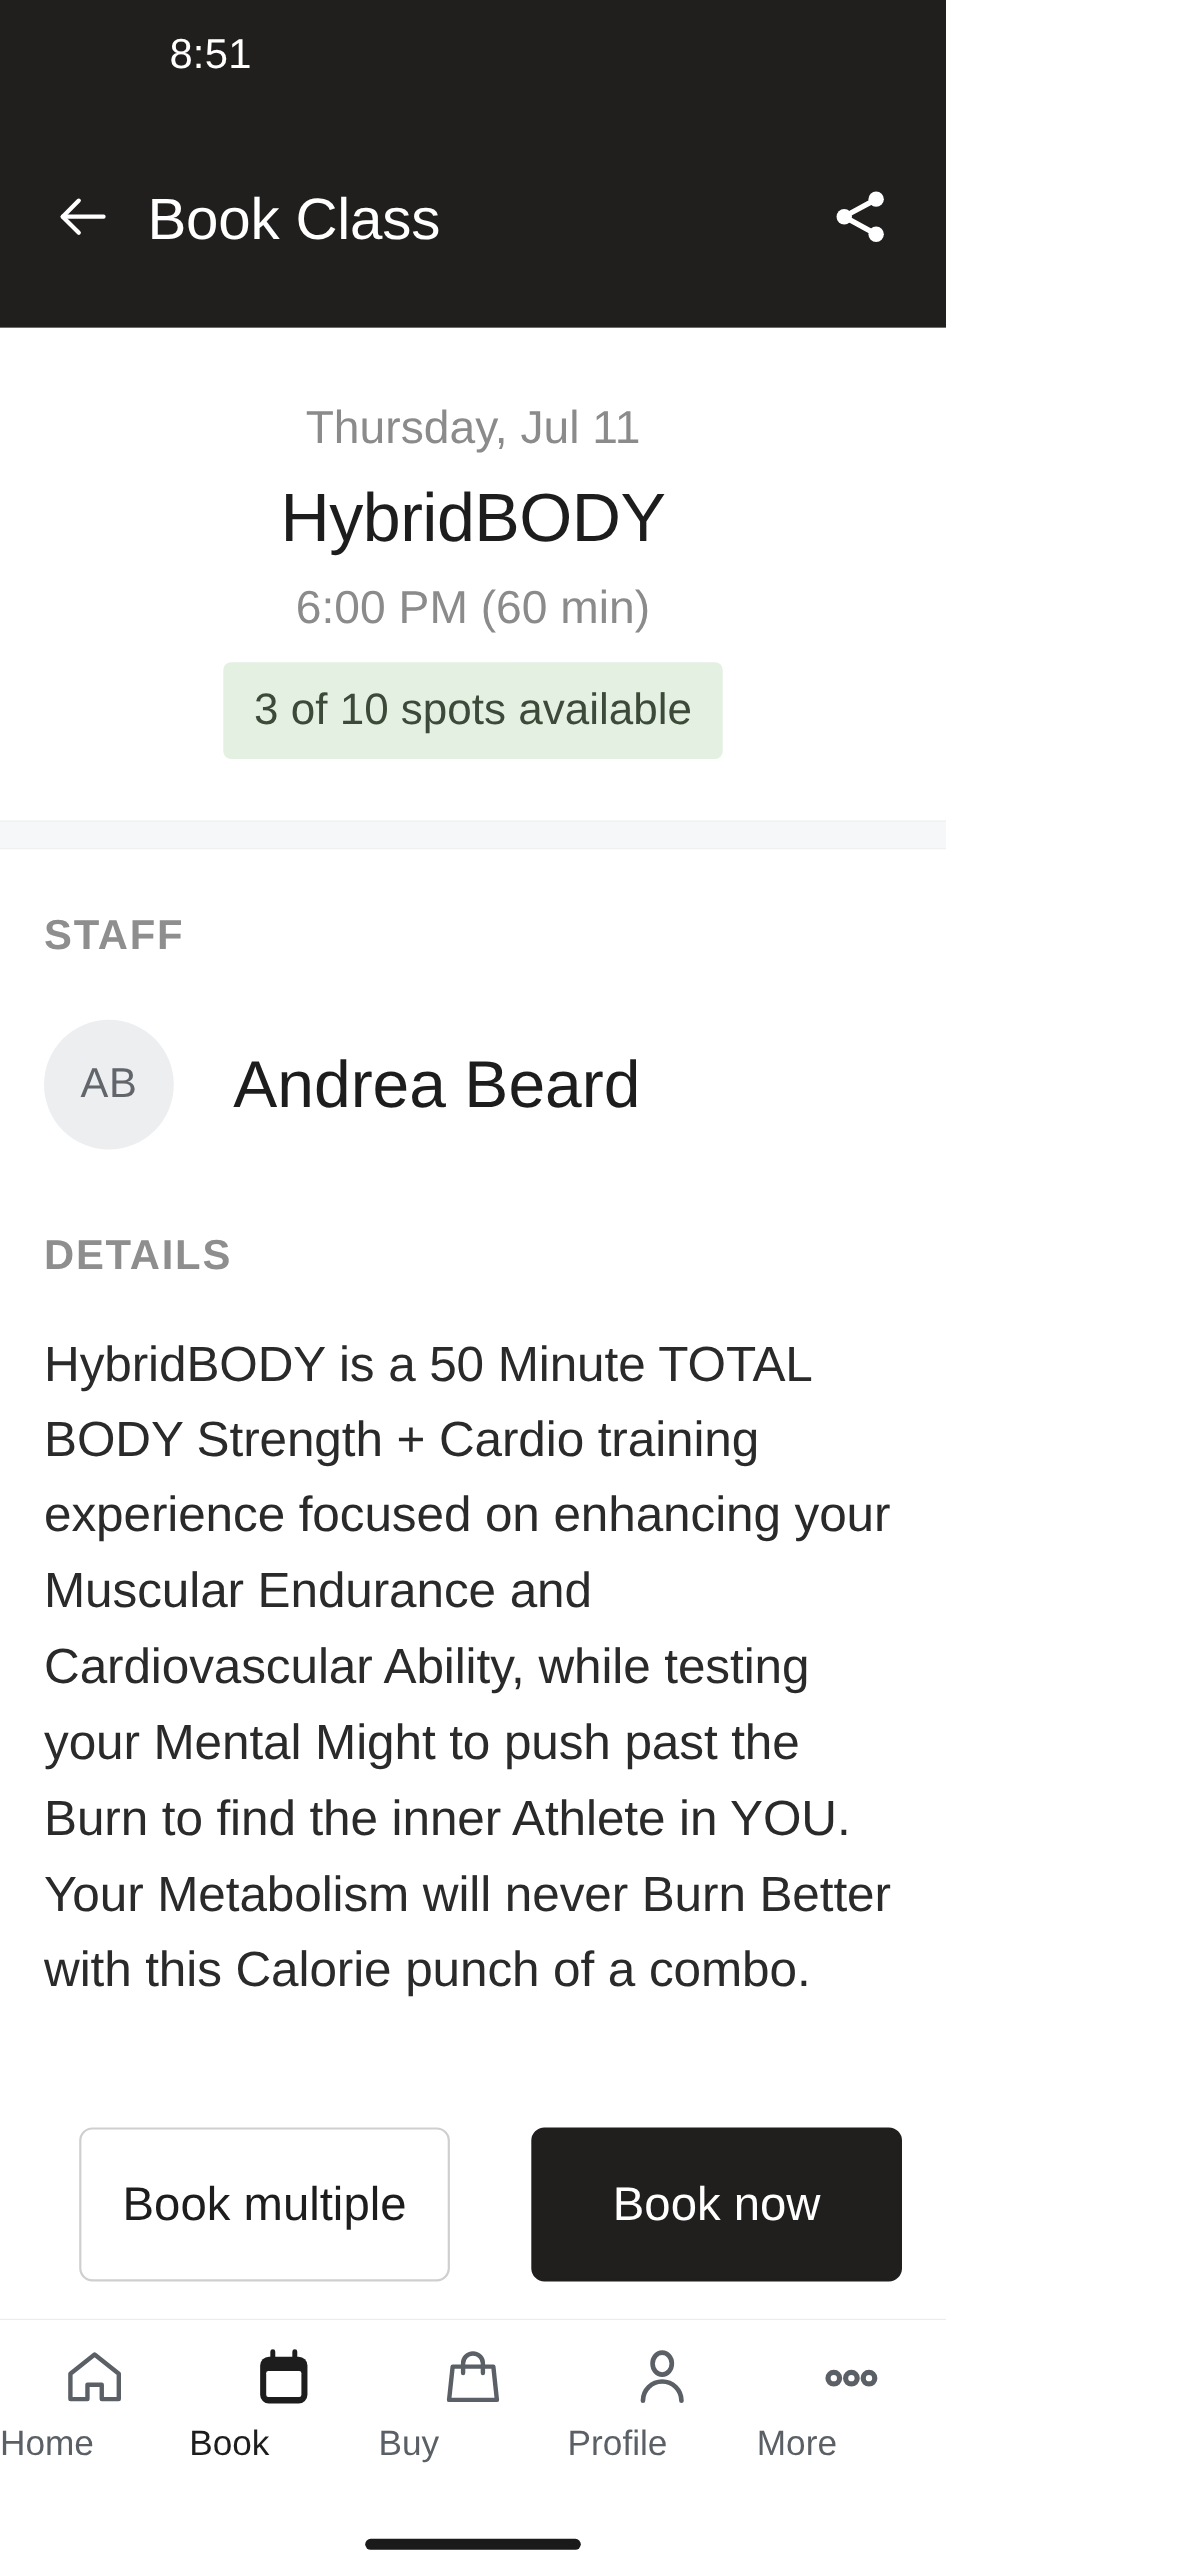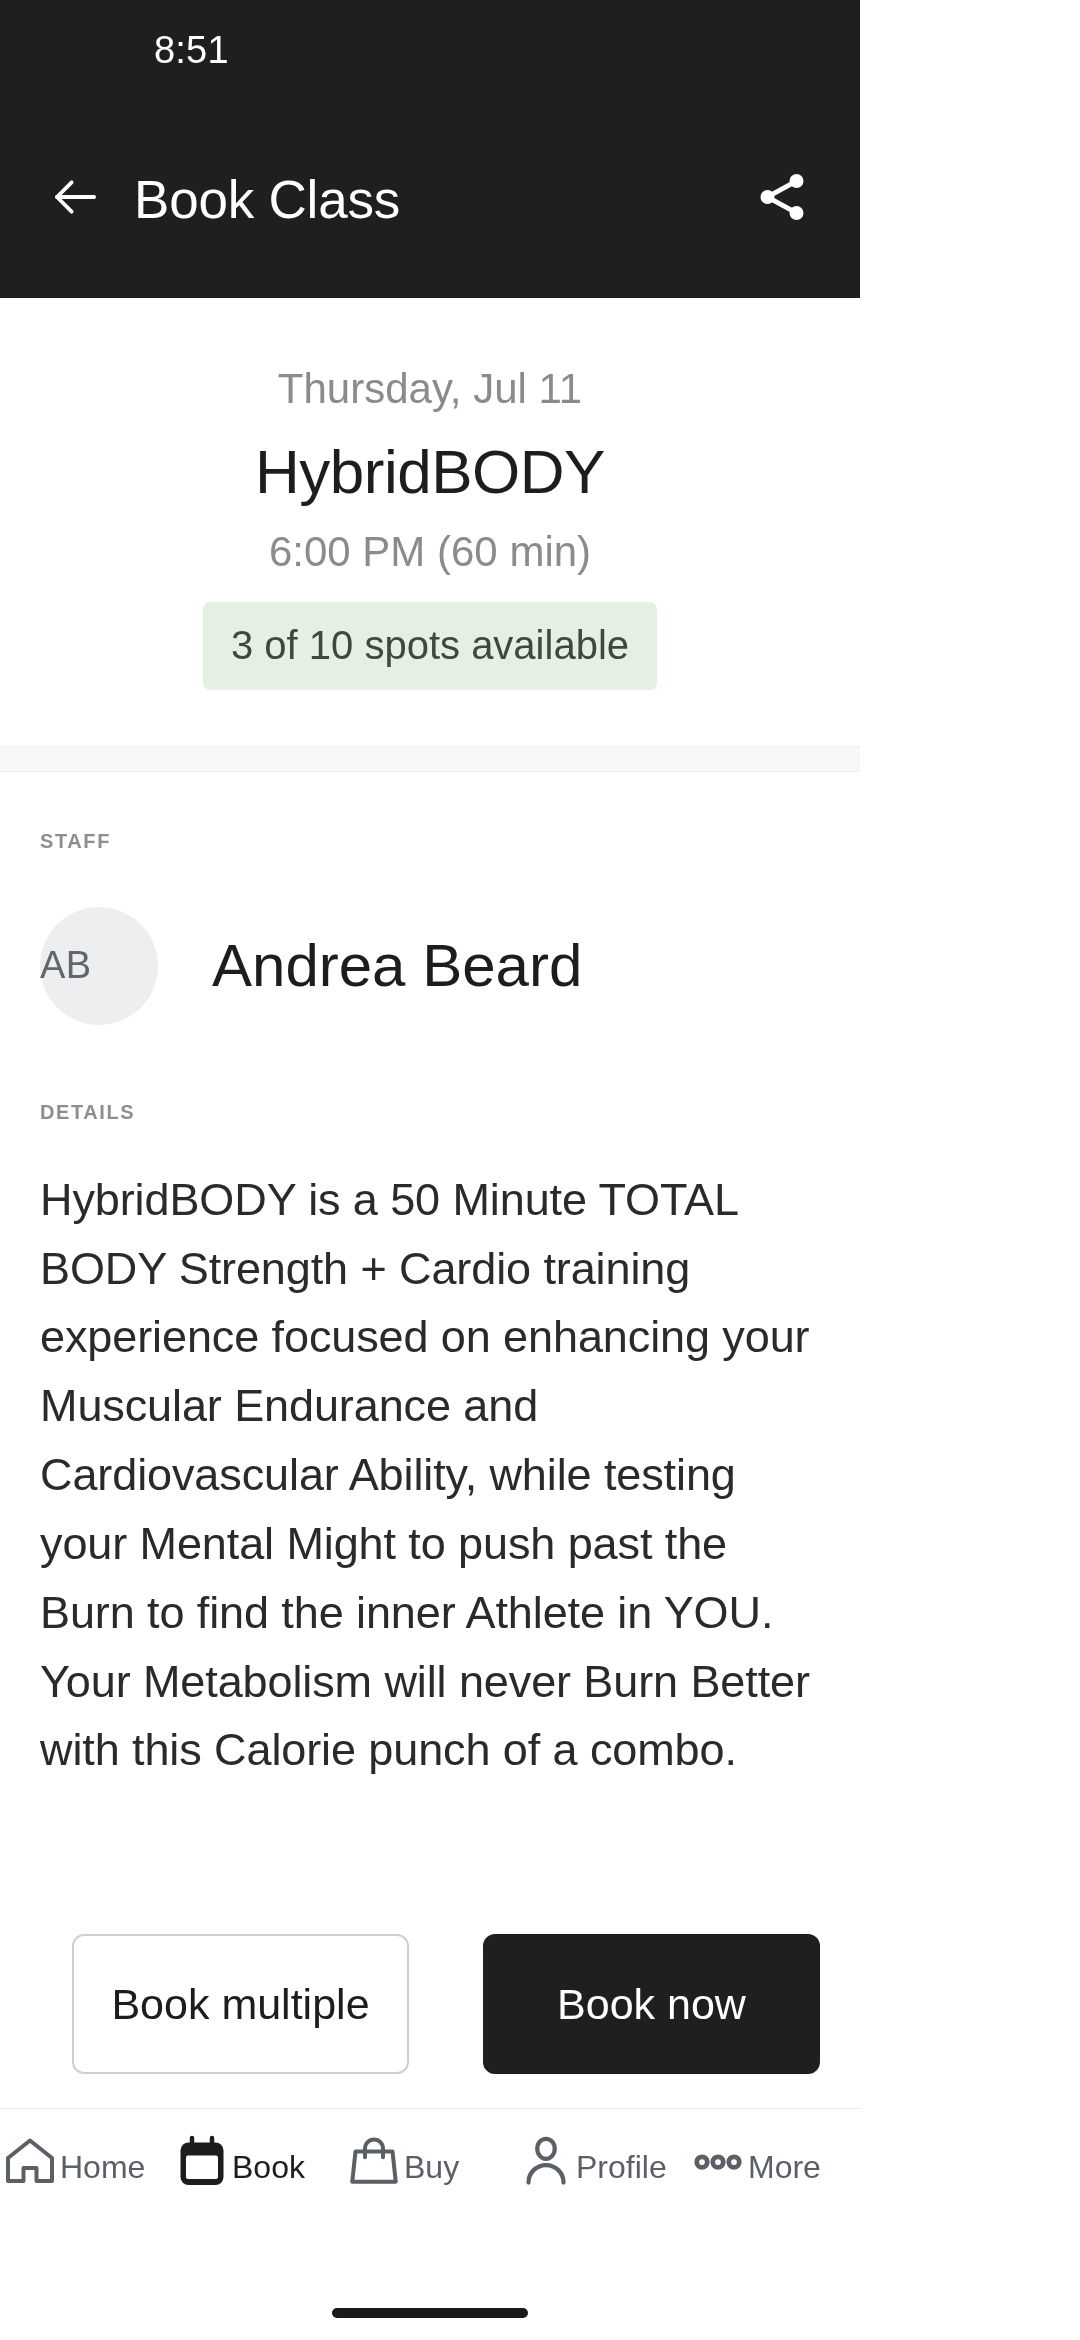--- a/index.html
+++ b/index.html
@@ -122,39 +122,40 @@
   }
 
   
   .content {
     flex: 1 1 auto;
     padding: 0 40px;
     overflow: hidden;
   }
 
   .section-label {
-    font-size: 20px;
+    font-size: 38px;
     font-weight: 700;
     color: #8e8e8e;
     letter-spacing: 1.6px;
     margin-top: 58px;
   }
 
   .staff-row {
     display: flex;
     align-items: center;
     margin-top: 54px;
   }
   .avatar {
     width: 118px;
     height: 118px;
     border-radius: 50%;
     background: #eceef0;
     display: flex;
     align-items: center;
+    justify-content: center;
     flex: 0 0 auto;
   }
   .avatar-initials {
     font-size: 38px;
     color: #62666b;
     font-weight: 400;
     letter-spacing: 0.5px;
   }
   .staff-name {
     font-size: 60px;
@@ -211,22 +212,21 @@
     background: #ffffff;
     border-top: 1px solid #eaeaea;
     display: flex;
     align-items: flex-start;
     padding-top: 20px;
     flex: 0 0 auto;
   }
   .nav-item {
     flex: 1 1 0;
     display: flex;
-    flex-direction: row;
-    align-items: center;
+    flex-direction: column;
     cursor: pointer;
   }
   .nav-icon {
     height: 66px;
     display: flex;
     align-items: center;
     justify-content: center;
   }
   .nav-label {
     font-size: 32px;

